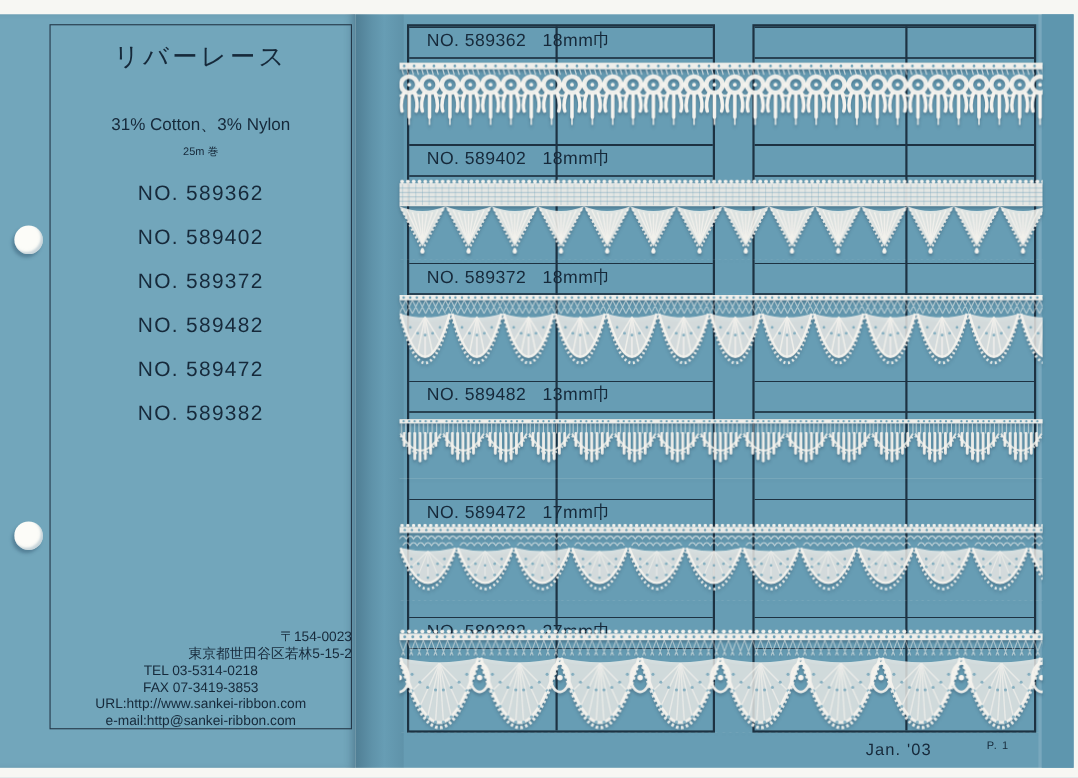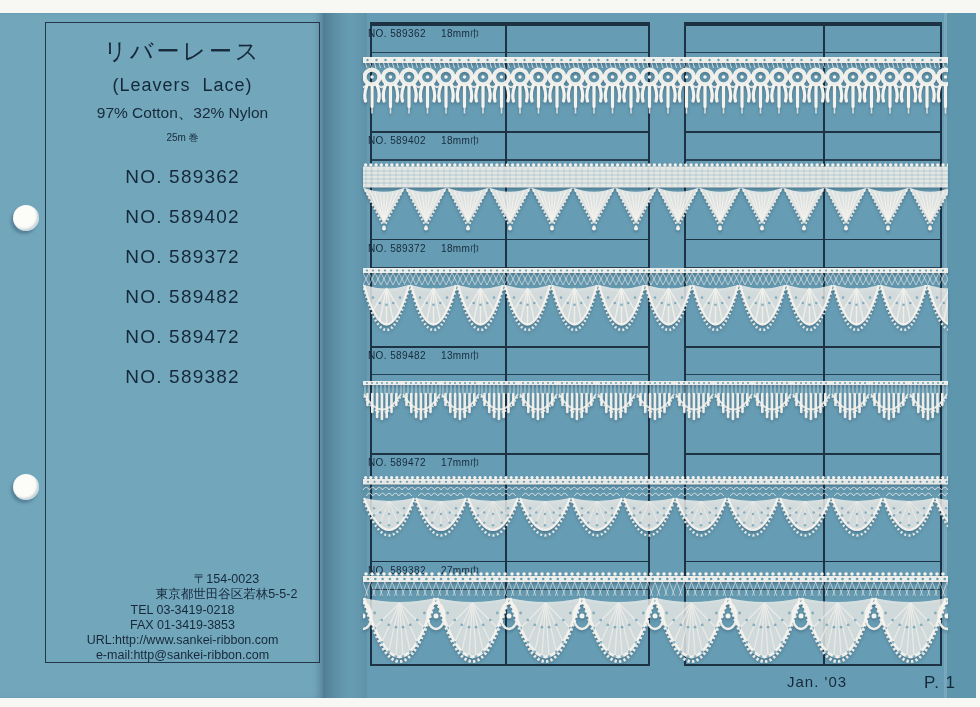--- a/index.html
+++ b/index.html
@@ -18,71 +18,70 @@
   .hole{position:absolute;width:26px;height:26px;border-radius:50%;background:#fcfcf8;
         box-shadow:-2px 3px 3px rgba(40,75,100,.4), inset -2px -2px 2px rgba(150,175,190,.5)}
   .ltext{position:absolute;left:45px;width:275px;text-align:center;white-space:pre}
   .t-title{top:23px;font-size:23px;letter-spacing:3px;font-weight:500}
   .t-en{top:62px;font-size:18px;letter-spacing:1px}
   .t-comp{top:90px;font-size:15.5px}
   .t-len{top:118px;font-size:10px}
   .num-item{position:absolute;left:45px;width:275px;text-align:center;font-size:19px;letter-spacing:1.2px}
   .t-company{top:517px;font-size:26px;letter-spacing:17px;text-indent:17px;font-weight:500}
   .addr{position:absolute;left:45px;top:559px;width:275px;font-size:12.5px;line-height:15.3px;text-align:center;white-space:pre}
-  .addr .al{display:block;text-align:center;padding-left:88px}
+  .addr .al{display:block;text-align:right;padding-left:88px}
 
   
   .right-page{position:absolute;left:323px;top:13px;width:653px;height:685px;background:var(--page-blue)}
   .fold{position:absolute;left:323px;top:13px;width:44px;height:685px;
         background:linear-gradient(90deg,rgba(25,55,75,.30),rgba(25,55,75,.10) 35%,rgba(25,55,75,0) 60%,rgba(25,55,75,.10))}
   .edge-strip{position:absolute;left:947px;top:13px;width:29px;height:685px;background:var(--edge-blue);
         box-shadow:-3px 0 0 rgba(255,255,255,.12)}
   .half{position:absolute;top:22px;height:644px;border:2px solid var(--line-navy);
         background-image:
           repeating-linear-gradient(180deg,var(--line-navy) 0 1.6px,transparent 1.6px 107.33px),
           repeating-linear-gradient(180deg,transparent 0 28px,rgba(29,50,66,.85) 28px 29.3px,transparent 29.3px 107.33px)}
   #halfL{left:370px;width:280px}
   #halfR{left:684px;width:258px}
   .vline{position:absolute;top:0;bottom:0;width:1.8px;background:var(--line-navy)}
   #halfL .vline{left:133px}
   #halfR .vline{left:137px}
 
-  .slabel{position:absolute;left:368px;font-size:10px;letter-spacing:.4px;white-space:nowrap;color:var(--text-navy)}
+  .slabel{position:absolute;left:388px;font-size:16px;letter-spacing:.4px;white-space:nowrap;color:var(--text-navy)}
   .slabel .w{margin-left:15px}
 
   .lace{position:absolute;left:363px;filter:drop-shadow(0 2px 1.5px rgba(15,35,55,.32))}
   .lace .ws{stroke:var(--lace-white);fill:none}
   .lace .wf{fill:var(--lace-white)}
   .lace .hole-d{fill:var(--page-blue)}
   .lace .bl{stroke:var(--page-blue);fill:none}
 
   .footer-date{position:absolute;left:787px;top:673px;font-size:15px;letter-spacing:1px}
-  .footer-page{position:absolute;left:924px;top:673px;font-size:17px;letter-spacing:1px}
+  .footer-page{position:absolute;left:897px;top:673px;font-size:10px;letter-spacing:1px}
 </style>
 </head>
 <body>
 
 <div id="canvas">
 
   <div class="left-card">
     <div class="frame"></div>
     <div class="ltext t-title">リバーレース</div>
-    <div class="ltext t-en">(Leavers  Lace)</div>
-    <div class="ltext t-comp">97% Cotton、32% Nylon</div>
+    <div class="ltext t-comp">31% Cotton、3% Nylon</div>
     <div class="ltext t-len">25m 巻</div>
 
     <div class="num-item" style="top:153px">NO. 589362</div>
     <div class="num-item" style="top:193px">NO. 589402</div>
     <div class="num-item" style="top:233px">NO. 589372</div>
     <div class="num-item" style="top:273px">NO. 589482</div>
     <div class="num-item" style="top:313px">NO. 589472</div>
     <div class="num-item" style="top:353px">NO. 589382</div>
 
-    <div class="addr"><span class="al">〒154-0023</span><span class="al">東京都世田谷区若林5-5-2</span><span>TEL 03-3419-0218</span>
-<span>FAX 01-3419-3853</span>
+    <div class="addr"><span class="al">〒154-0023</span><span class="al">東京都世田谷区若林5-15-2</span><span>TEL 03-5314-0218</span>
+<span>FAX 07-3419-3853</span>
 <span>URL:http://www.sankei-ribbon.com</span>
 <span>e-mail:http@sankei-ribbon.com</span></div>
   </div>
 
   <div class="hole" style="left:13px;top:205px"></div>
   <div class="hole" style="left:13px;top:474px"></div>
 
   <div class="right-page"></div>
   <div class="fold"></div>
   <div class="edge-strip"></div>

